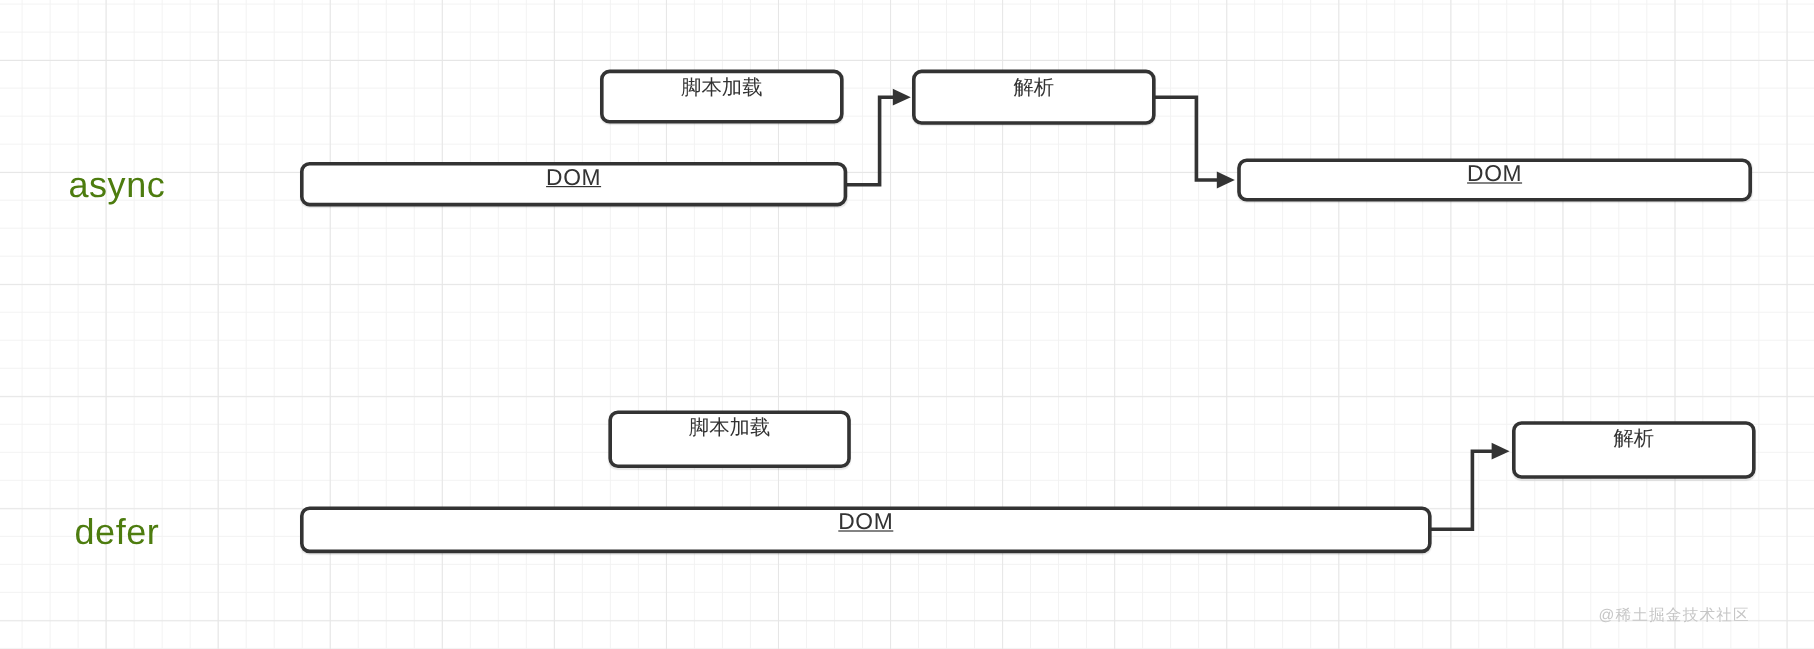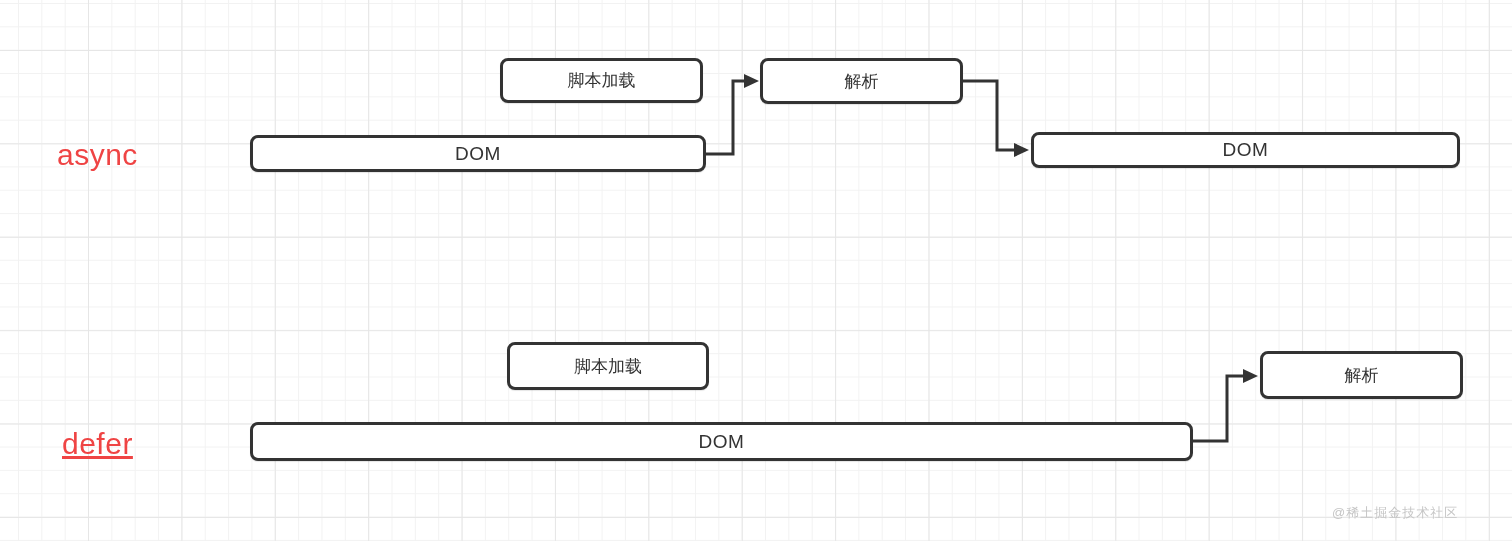--- a/index.html
+++ b/index.html
@@ -38,32 +38,31 @@
     stroke-width: 3;
     stroke-linejoin: miter;
   }
   svg.connectors polygon { fill: var(--stroke); stroke: none; }
   .node {
     position: absolute;
     background: var(--box-fill);
     border: 3px solid var(--stroke);
     border-radius: 8px;
     display: flex;
-    align-items: center;
     justify-content: center;
     color: var(--text);
     font-size: 17px;
     box-shadow: 0 1px 1px rgba(0,0,0,0.10);
   }
   .node .label { white-space: nowrap; }
-  .node.latin { font-size: 19px; letter-spacing: 0.5px; }
+  .node.latin { font-size: 19px; letter-spacing: 0.5px; text-decoration: underline; }
   .row-label {
     position: absolute;
     font-size: 30px;
-    color: #ef4444;
+    color: #4d7c0f;
     line-height: 1;
     letter-spacing: 0.5px;
   }
   .watermark {
     position: absolute;
     left: 1332px;
     top: 504px;
     font-size: 13px;
     color: var(--watermark);
     letter-spacing: 1px;
@@ -87,21 +86,21 @@
       <polygon points="1029,150 1014,143 1014,157"></polygon>
     </g>
 
     <g>
       <path d="M1191 441 H1227 V376 H1244"></path>
       <polygon points="1258,376 1243,369 1243,383"></polygon>
     </g>
   </svg>
 
   <div class="row-label" style="left:57px; top:140px;">async</div>
-  <div class="row-label" style="left:62px; top:429px;text-decoration:underline;">defer</div>
+  <div class="row-label" style="left:62px; top:429px;">defer</div>
 
   <div class="node" style="left:500px; top:58px; width:203px; height:45px;">
     <span class="label">脚本加载</span>
   </div>
   <div class="node" style="left:760px; top:58px; width:203px; height:46px;">
     <span class="label">解析</span>
   </div>
   <div class="node latin" style="left:250px; top:135px; width:456px; height:37px;">
     <span class="label">DOM</span>
   </div>

